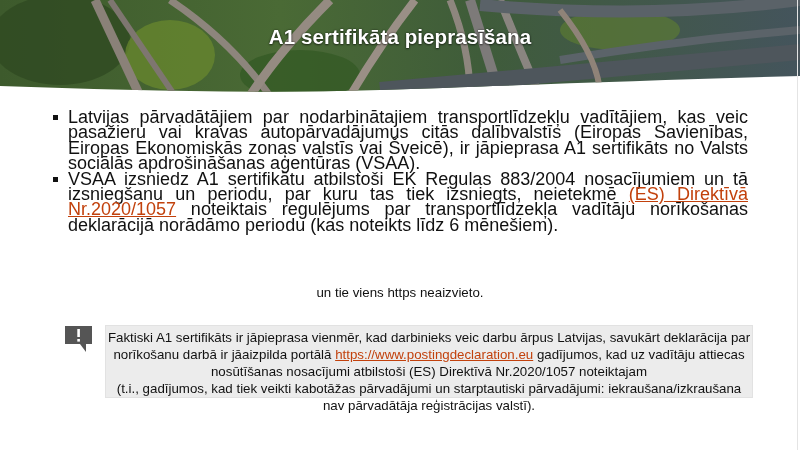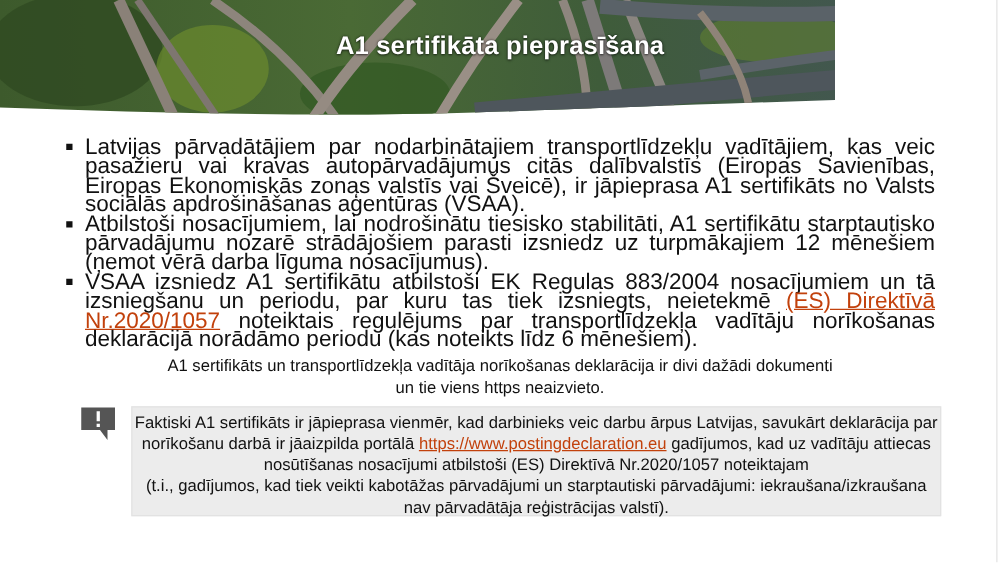--- a/index.html
+++ b/index.html
@@ -3,21 +3,21 @@
 <meta charset="utf-8">
 <style>
   html, body { margin: 0; padding: 0; }
   body {
     width: 800px; height: 450px; overflow: hidden;
     background: #ffffff; position: relative;
     font-family: "Liberation Sans", sans-serif;
     color: #111111;
   }
   .header {
-    position: absolute; left: 0; top: 0; width: 668px; height: 96px;
+    position: absolute; left: 0; top: 0; width: 800px; height: 96px;
     overflow: hidden;
   }
   .header svg.bg { position: absolute; left: 0; top: 0; }
   .header .title {
     position: absolute; left: 0; width: 800px; text-align: center;
     font-family: "Liberation Sans", sans-serif; font-weight: bold;
     color: #ffffff; font-size: 20.5px; line-height: 24px;
     text-shadow: 0 0 2px rgba(0,0,0,0.6), 0 1px 2px rgba(0,0,0,0.5);
     letter-spacing: 0.1px;
   }
@@ -40,21 +40,21 @@
     position: absolute; left: 3px; top: 5px; width: 5px; height: 5px;
     background: #111111;
   }
   a.link { color: #c2410c; text-decoration: underline; }
   .statement {
     position: absolute; left: 40px; top: 284px; width: 720px;
     text-align: center; font-size: 13.3px; line-height: 17px;
   }
   .note-icon { position: absolute; left: 64px; top: 325px; width: 30px; height: 28px; }
   .note-box {
-    position: absolute; left: 105px; top: 325px; width: 648px; height: 88px;
+    position: absolute; left: 105px; top: 325px; width: 648px; height: 73px;
     background: #ececec; border: 1px solid #e2e2e2; box-sizing: border-box;
     text-align: center; font-size: 13.3px; line-height: 17px;
     padding-top: 3px;
   }
 </style>
 </head>
 <body>
 
 <div class="header">
   <svg class="bg" width="800" height="96" viewBox="0 0 800 96">
@@ -94,30 +94,25 @@
 
 <div class="right-line"></div>
 
 <ul class="bullets">
   <li>
     <span class="sq"></span>
     <span>Latvijas pārvadātājiem par nodarbinātajiem transportlīdzekļu vadītājiem, kas veic pasažieru vai kravas autopārvadājumus citās dalībvalstīs (Eiropas Savienības, Eiropas Ekonomiskās zonas valstīs vai Šveicē), ir jāpieprasa A1 sertifikāts no Valsts sociālās apdrošināšanas aģentūras (VSAA).</span>
   </li>
   <li>
     <span class="sq"></span>
-    <span>Atbilstoši nosacījumiem, lai nodrošinātu tiesisko stabilitāti, A1 sertifikātu starptautisko pārvadājumu nozarē strādājošiem parasti izsniedz uz turpmākajiem 12 mēnešiem (ņemot vērā darba līguma nosacījumus).</span>
-  </li>
-  <li>
-    <span class="sq"></span>
     <span>VSAA izsniedz A1 sertifikātu atbilstoši EK Regulas 883/2004 nosacījumiem un tā izsniegšanu un periodu, par kuru tas tiek izsniegts, neietekmē </span><a class="link" href="#">(ES) Direktīvā Nr.2020/1057</a><span> noteiktais regulējums par transportlīdzekļa vadītāju norīkošanas deklarācijā norādāmo periodu (kas noteikts līdz 6 mēnešiem).</span>
   </li>
 </ul>
 
 <div class="statement">
-  <div>A1 sertifikāts un transportlīdzekļa vadītāja norīkošanas deklarācija ir divi dažādi dokumenti</div>
   <div>un tie viens https neaizvieto.</div>
 </div>
 
 <svg class="note-icon" viewBox="0 0 30 28">
   <path d="M1,1 H28 V19 H22 V27 L16,19 H1 Z" fill="#555555"></path>
   <rect x="13.3" y="4" width="2.6" height="8" fill="#ffffff"></rect>
   <rect x="13.3" y="14" width="2.6" height="2.6" fill="#ffffff"></rect>
 </svg>
 
 <div class="note-box">

